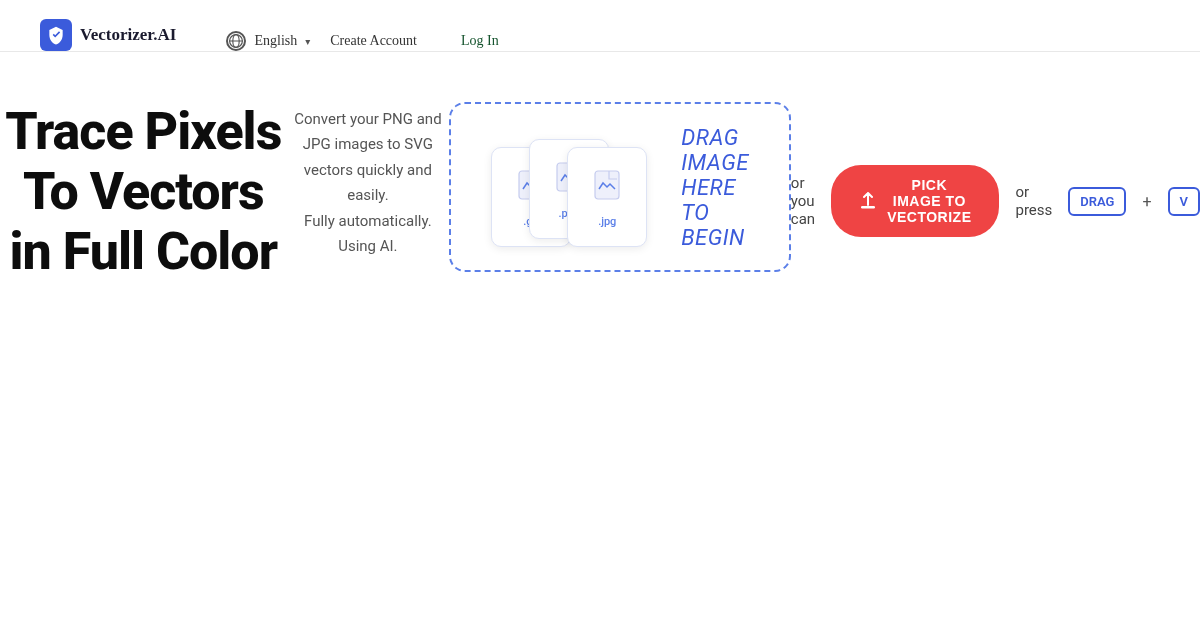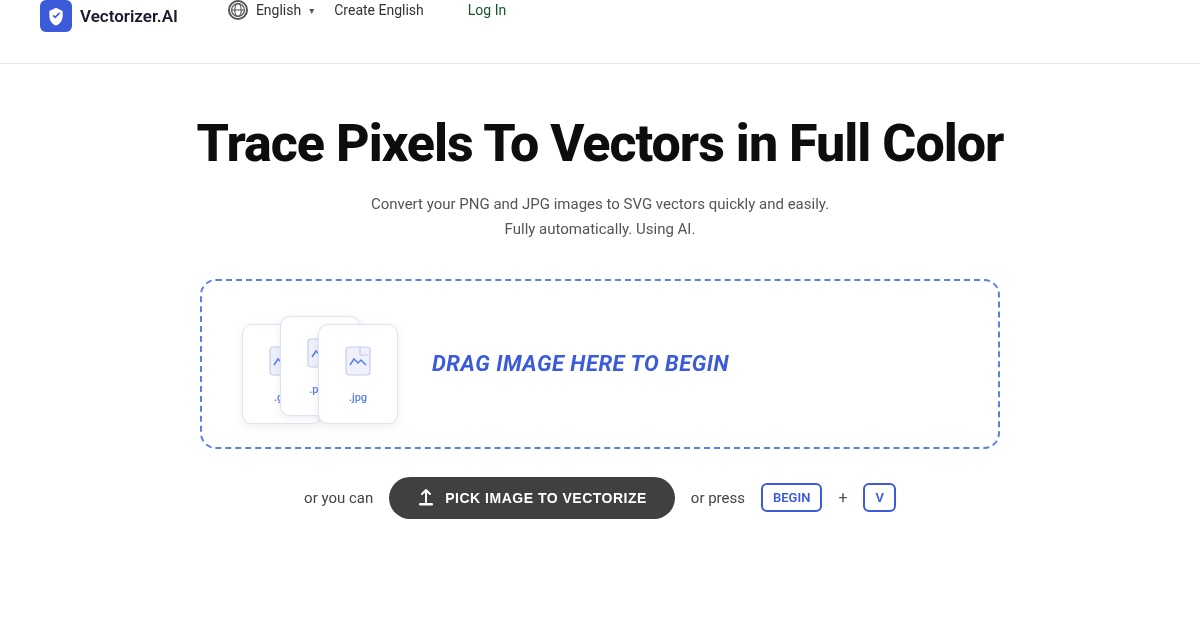--- a/index.html
+++ b/index.html
@@ -9,24 +9,25 @@
       background: #ffffff;
       color: #1a1a2e;
       width: 1200px;
       height: 630px;
       overflow: hidden;
     }
 
     
     nav {
       display: flex;
-      align-items: flex-start;
+      align-items: flex-end;
       padding: 0 40px;
-      height: 64px;
+      height: 52px;
       border-bottom: 1px solid #e8e8e8;
+      font-family: Liberation Serif, serif;
     }
 
     .logo-wrapper {
       display: flex;
       align-items: center;
       gap: 8px;
       margin-right: 50px;
     }
 
     .logo-icon {
@@ -106,21 +107,21 @@
     .login-btn {
       font-size: 14px;
       color: #14532d;
       cursor: pointer;
       margin-left: 24px;
     }
 
     
     main {
       display: flex;
-      flex-direction: column;
+      flex-direction: row;
       align-items: center;
       padding-top: 50px;
     }
 
     .hero-title {
       font-size: 52px;
       font-weight: 800;
       color: #0d0d0d;
       text-align: center;
       line-height: 1.15;
@@ -198,40 +199,40 @@
     }
 
     .file-card-label {
       font-size: 11px;
       color: #5b7fe8;
       font-weight: 500;
     }
 
     .drag-text {
       font-size: 22px;
-      font-weight: 700;
+      font-weight: 400;
       color: #3b5bdb;
       font-style: italic;
       letter-spacing: 0.5px;
     }
 
     
     .bottom-controls {
       display: flex;
       align-items: center;
       gap: 16px;
       font-size: 15px;
       color: #444;
     }
 
     .pick-btn {
       display: flex;
       align-items: center;
       gap: 10px;
-      background: #404040;
+      background: #ef4444;
       color: #fff;
       border: none;
       border-radius: 30px;
       padding: 12px 28px;
       font-size: 14px;
       font-weight: 700;
       letter-spacing: 0.5px;
       cursor: pointer;
     }
 
@@ -277,21 +278,21 @@
       <div class="globe-icon">
         <svg viewBox="0 0 20 20" width="16" height="16">
           <circle cx="10" cy="10" r="8" stroke="#555" stroke-width="1.5" fill="none"></circle>
           <ellipse cx="10" cy="10" rx="4" ry="8" stroke="#555" stroke-width="1.5" fill="none"></ellipse>
           <line x1="2" y1="10" x2="18" y2="10" stroke="#555" stroke-width="1.5"></line>
         </svg>
       </div>
       <span>English</span>
       <span class="chevron-down">▾</span>
     </div>
-    <span class="create-account-btn">Create English</span>
+    <span class="create-account-btn">Create Account</span>
     <span class="login-btn">Log In</span>
   </div>
 </nav>
 
 <main>
   <h1 class="hero-title">Trace Pixels To Vectors in Full Color</h1>
   <p class="hero-subtitle">
     <span>Convert your PNG and JPG images to SVG vectors quickly and easily.</span><br>
     <span>Fully automatically. Using AI.</span>
   </p>
@@ -344,17 +345,17 @@
         <svg width="18" height="18" viewBox="0 0 18 18" fill="white">
           <path d="M9 1L9 13M9 1L5 5M9 1L13 5" stroke="white" stroke-width="2" stroke-linecap="round" fill="none"></path>
           <rect x="2" y="14" width="14" height="2.5" rx="1.2" fill="white"></rect>
         </svg>
       </div>
       <span>PICK IMAGE TO VECTORIZE</span>
     </button>
 
     <span>or press</span>
 
-    <span class="key-badge">BEGIN</span>
+    <span class="key-badge">DRAG</span>
     <span class="plus-sign">+</span>
     <span class="key-badge">V</span>
   </div>
 </main>
 
 </body></html>

